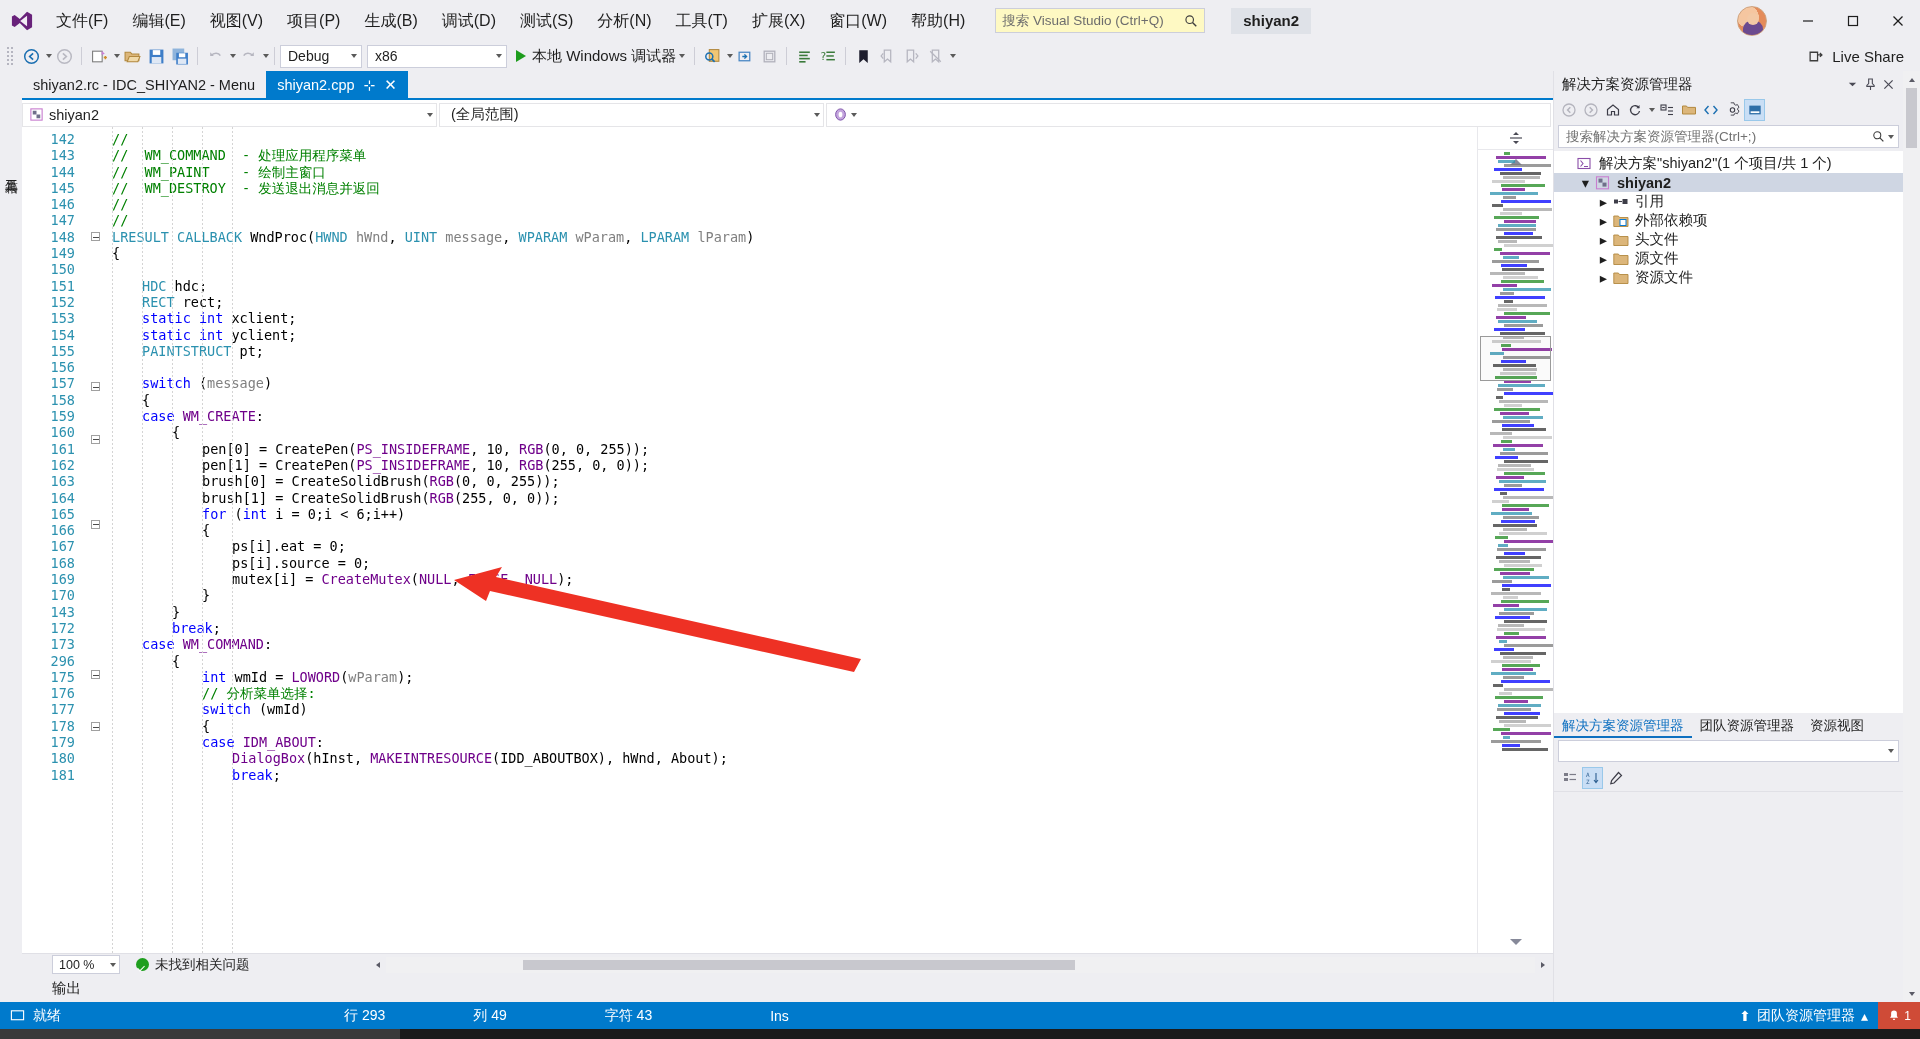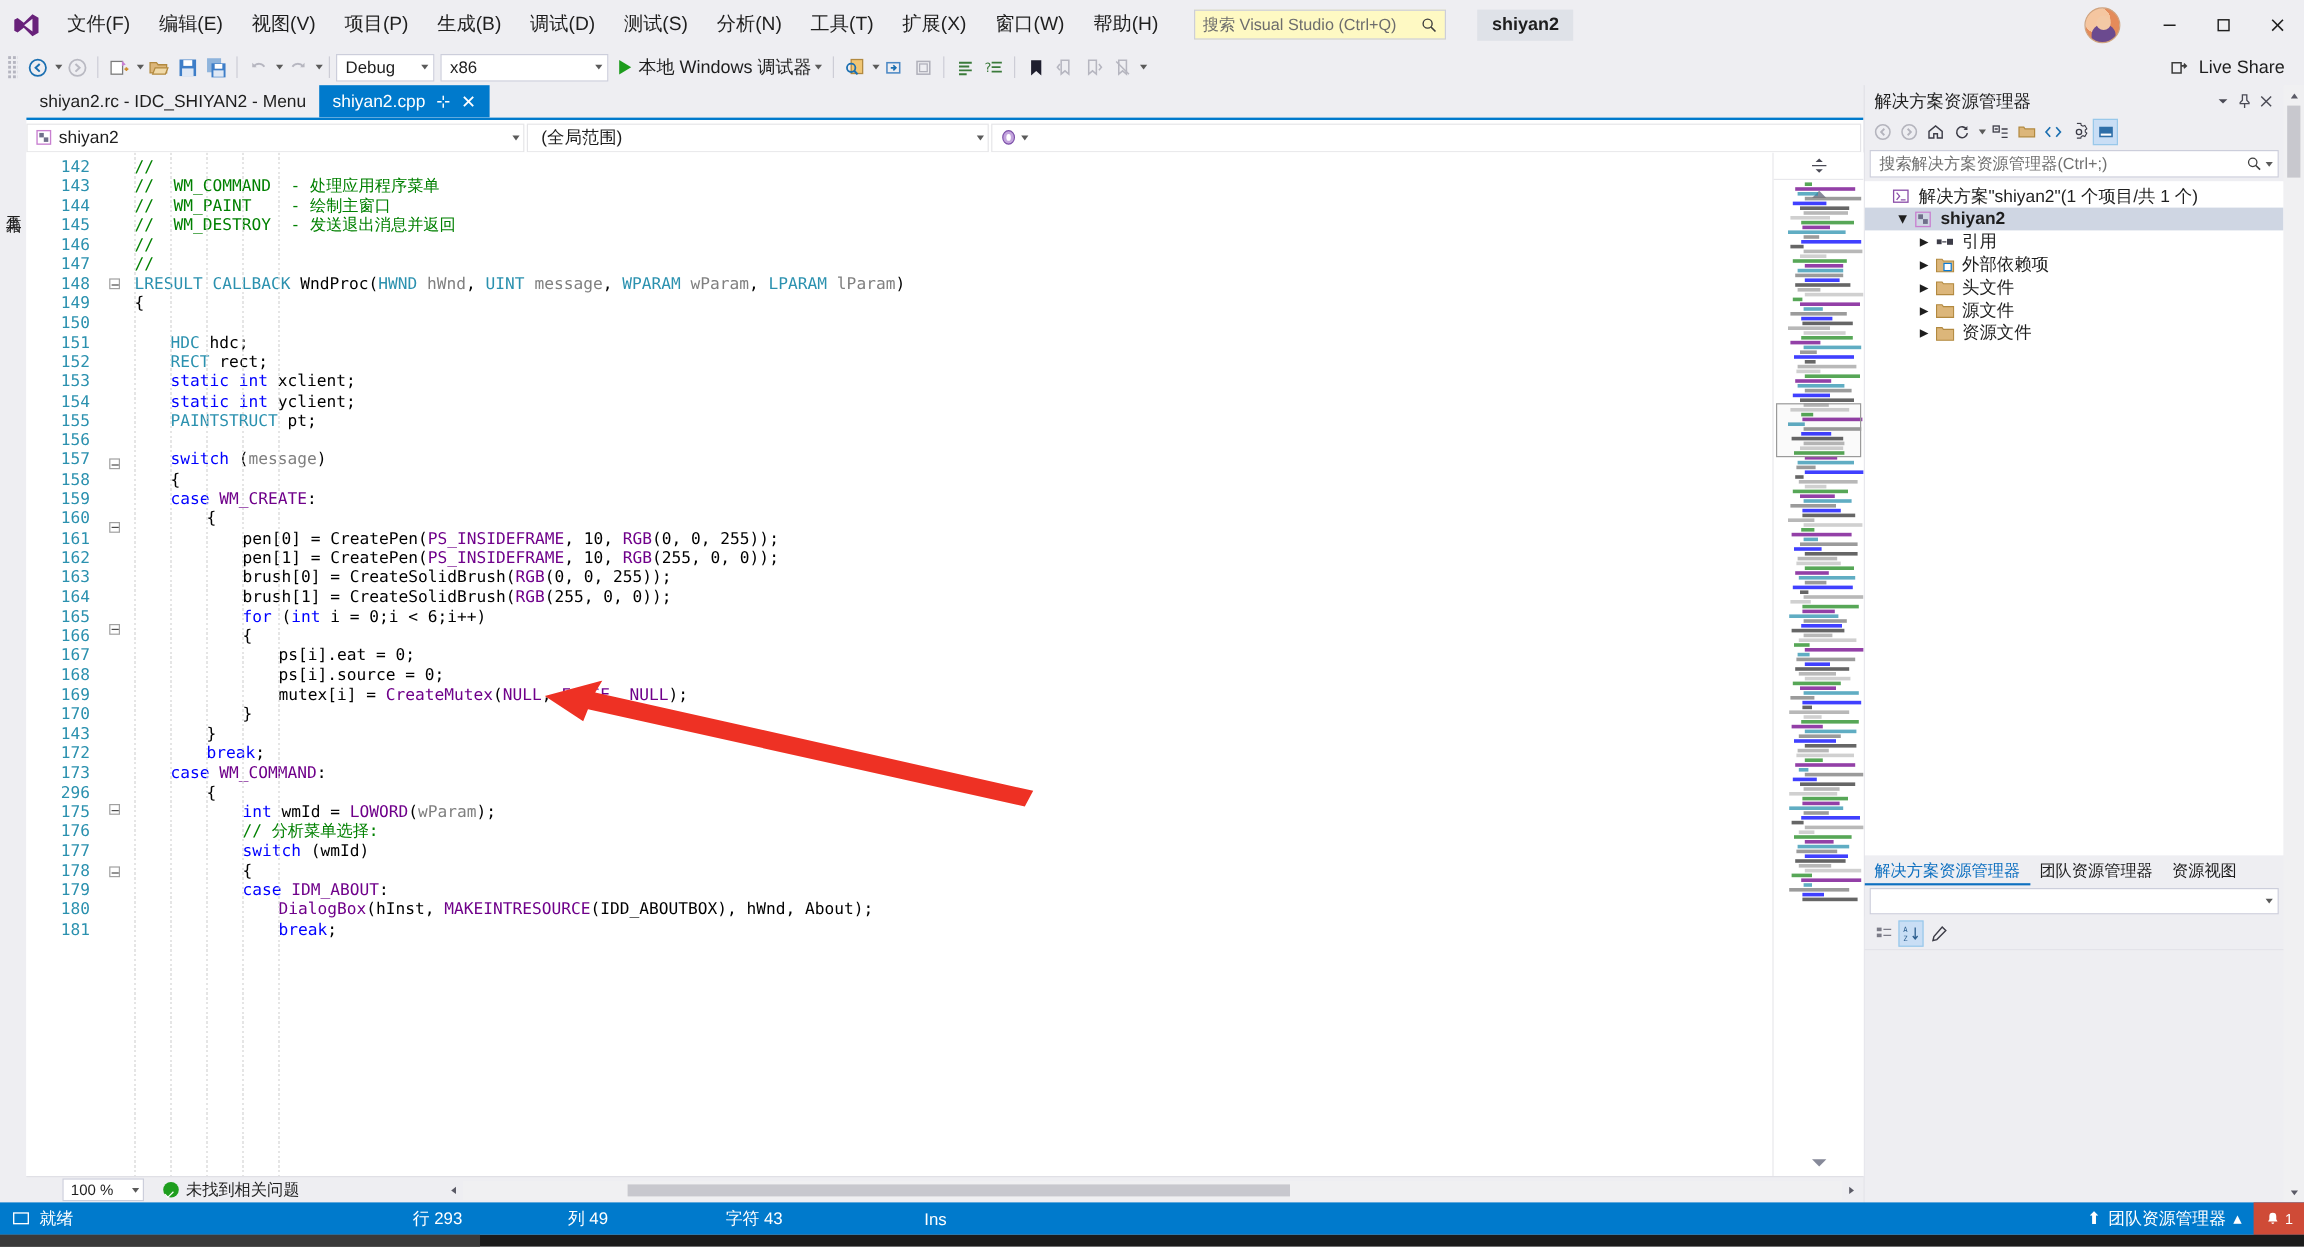--- a/index.html
+++ b/index.html
@@ -718,20 +718,23 @@
             <div class="hs-thumb"></div>
           </div>
           <div class="hs-arrow">
             <svg width="8" height="8" viewBox="0 0 8 8">
                 <path d="M2 1 6 4l-4 3z" fill="#5a5a66"></path>
               </svg>
           </div>
         </div>
       </div>
 
+      <div class="outputbar">
+        <span>输出</span>
+      </div>
     </div>
 
     <div class="rightdock">
       <div class="panel-head">
         <div class="ttl">解决方案资源管理器</div>
         <div class="phicon">
           <svg width="11" height="11" viewBox="0 0 12 12">
               <path d="M2 4l4 4 4-4z" fill="#4a4a55"></path>
             </svg>
         </div>

